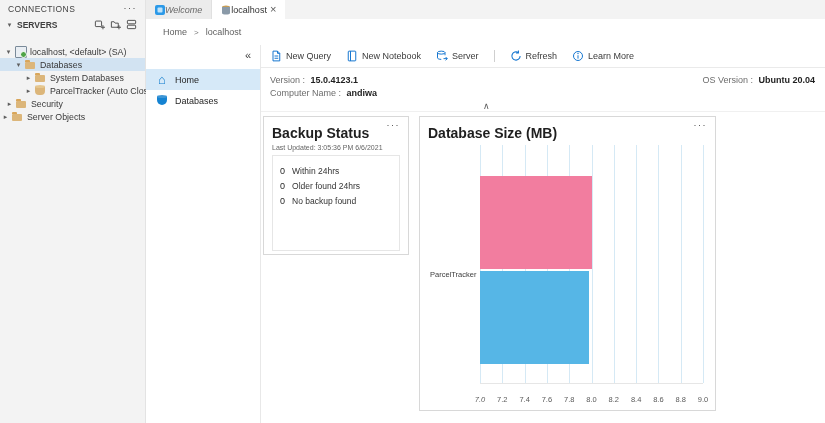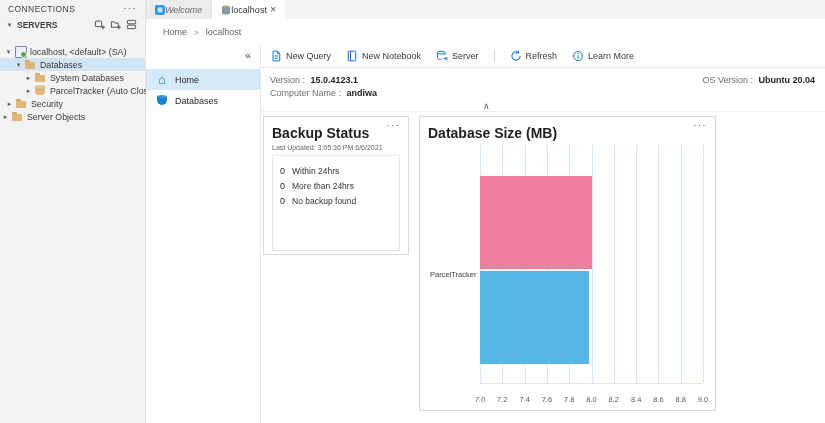--- a/index.html
+++ b/index.html
@@ -257,21 +257,21 @@
           <div class="card-title">Backup Status</div>
           <span class="more">···</span>
           <div class="backup-updated">Last Updated: 3:05:36 PM 6/6/2021</div>
           <div class="backup-panel">
             <div class="backup-item">
               <span class="backup-count">0</span>
               <span>Within 24hrs</span>
             </div>
             <div class="backup-item">
               <span class="backup-count">0</span>
-              <span>More than 24hrs</span>
+              <span>Older found 24hrs</span>
             </div>
             <div class="backup-item">
               <span class="backup-count">0</span>
               <span>No backup found</span>
             </div>
           </div>
         </div>
 
         <div class="card card-dbsize">
           <div class="card-title">Database Size (MB)</div>

